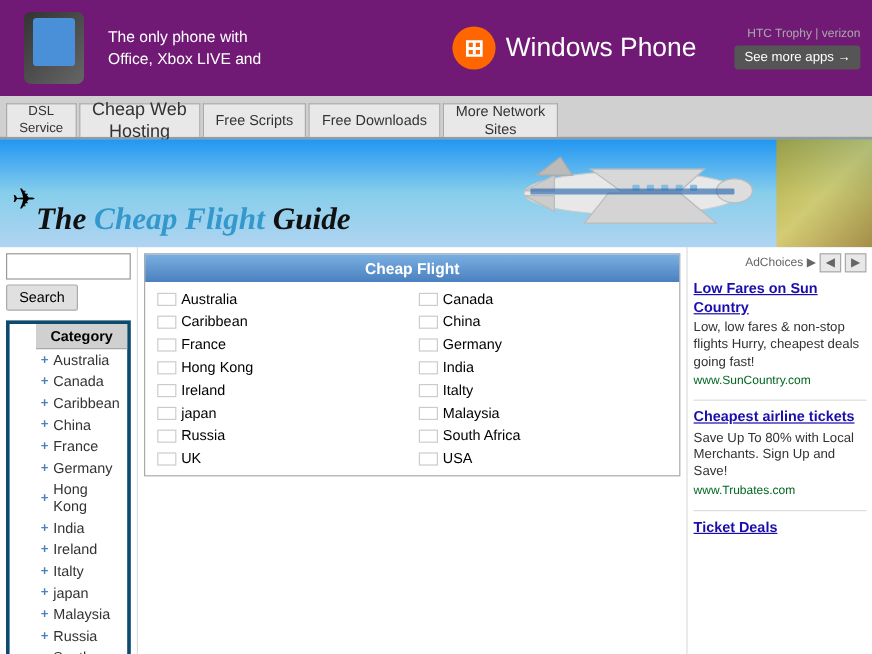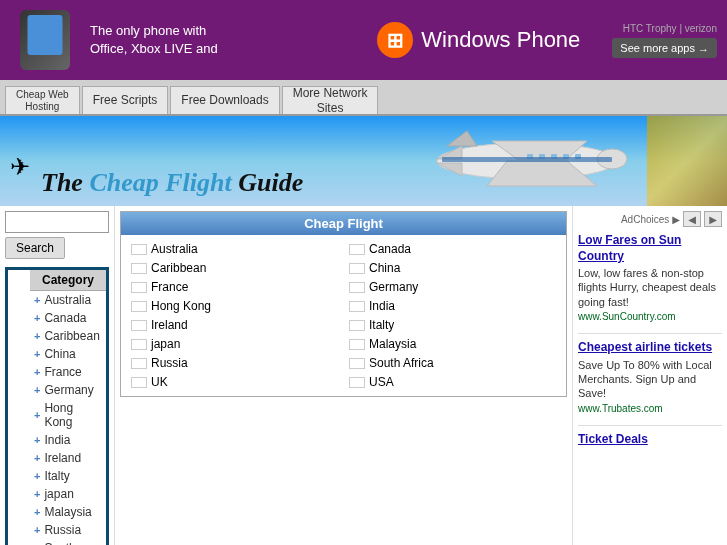--- a/index.html
+++ b/index.html
@@ -295,21 +295,23 @@
     <div class="wp-circle">⊞</div>
     <div class="wp-text">Windows Phone</div>
   </div>
   <div class="right-section">
     <div class="htc-badge">HTC Trophy | verizon</div>
     <div class="see-more">See more apps →</div>
   </div>
 </div>
 
 <div id="nav-bar">
-  <div class="nav-tab" style="white-space:pre-line; font-size:10px;">Cheap Web
+  <div class="nav-tab" style="white-space:pre-line; font-size:11px;">DSL
+Service</div>
+  <div class="nav-tab" style="white-space:pre-line; font-size:15px;">Cheap Web
 Hosting</div>
   <div class="nav-tab">Free Scripts</div>
   <div class="nav-tab">Free Downloads</div>
   <div class="nav-tab" style="white-space:pre-line; font-size:12px;">More Network
 Sites</div>
 </div>
 
 <div id="site-header">
 
   <svg class="header-plane-svg" width="240" height="75" viewBox="0 0 240 75">
@@ -330,21 +332,21 @@
     <rect x="144" y="33" width="6" height="5" rx="1" fill="#88bbdd"></rect>
     <rect x="156" y="33" width="6" height="5" rx="1" fill="#88bbdd"></rect>
     <rect x="168" y="33" width="6" height="5" rx="1" fill="#88bbdd"></rect>
 
     <rect x="35" y="36" width="170" height="5" rx="1" fill="#1a5fa8" opacity="0.6"></rect>
   </svg>
 
   <div class="header-money-img"></div>
 
   <span class="plane-icon">✈</span>
-  <div style="position:absolute; bottom: 8px; left: 41px; z-index:3;">
+  <div style="position:absolute; bottom: 8px; left: 30px; z-index:3;">
     <span style="font-size:26px; font-weight:bold; font-style:italic; color:#111; font-family: Georgia, serif;">
       <span>The </span><span style="color:#3399cc;">Cheap Flight</span><span> Guide</span>
     </span>
   </div>
 </div>
 
 <div id="main-layout">
 
   <div id="sidebar">
 

